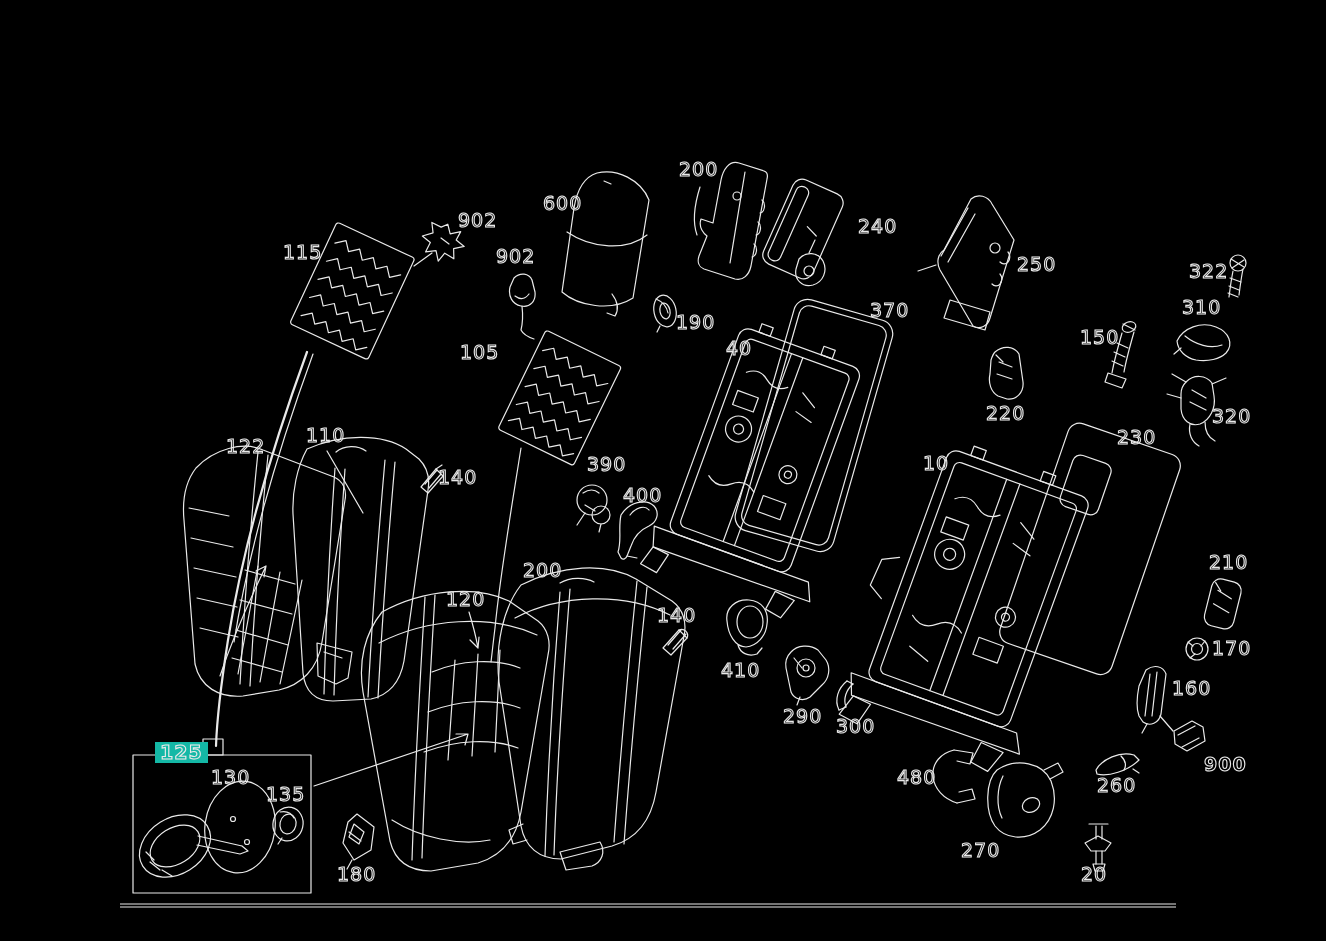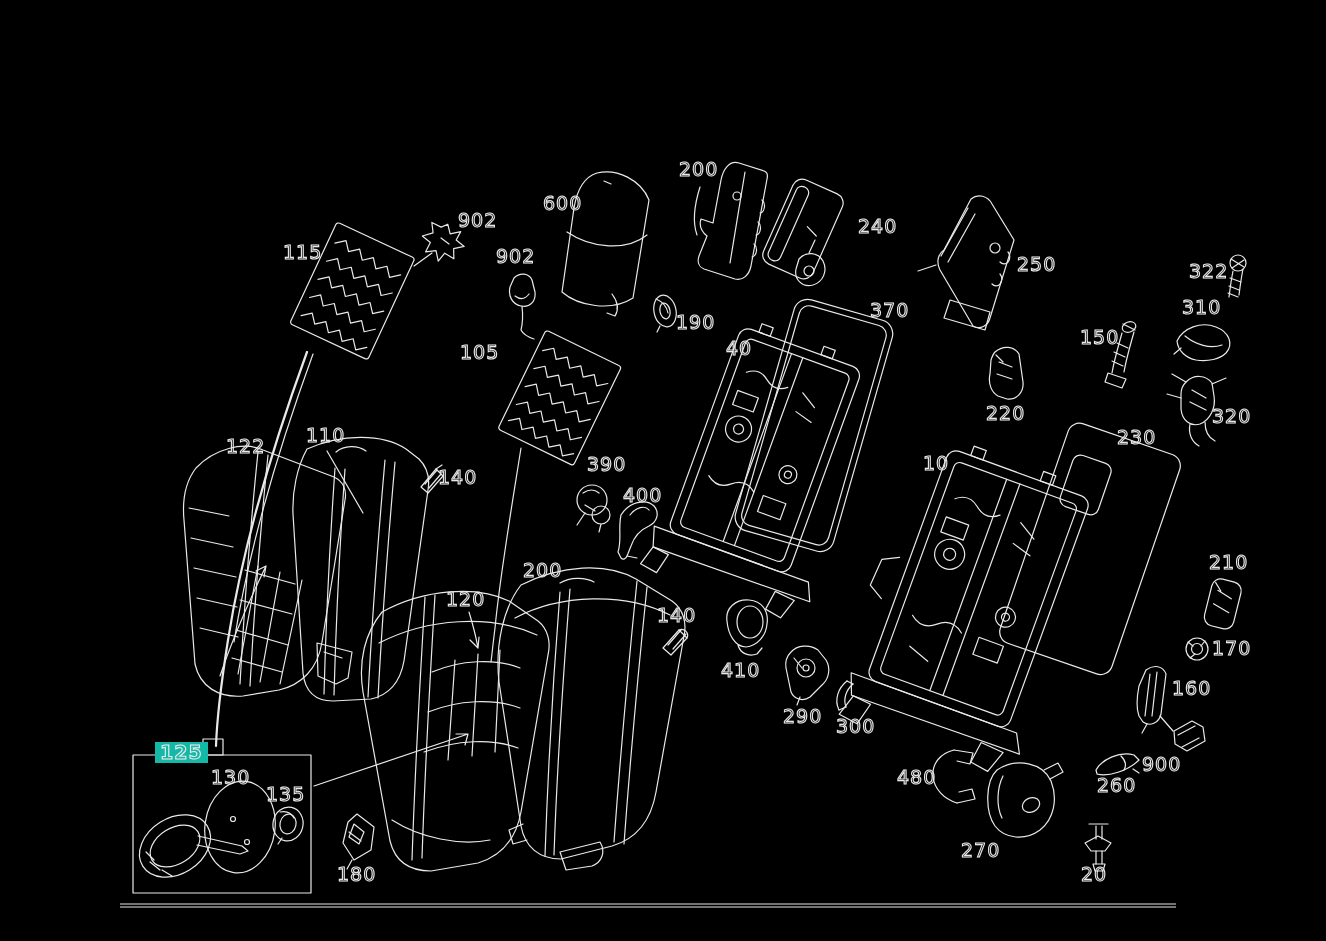--- a/index.html
+++ b/index.html
@@ -394,21 +394,21 @@
       <div class="part-label" id="label-120" style="left: 446px; top: 589px;">120</div>
       <div class="part-label" id="label-140-lower" style="left: 657px; top: 605px;">140</div>
       <div class="part-label" id="label-410" style="left: 721px; top: 660px;">410</div>
       <div class="part-label" id="label-290" style="left: 783px; top: 706px;">290</div>
       <div class="part-label" id="label-300" style="left: 836px; top: 716px;">300</div>
       <div class="part-label" id="label-280" style="left: 897px; top: 767px;">480</div>
       <div class="part-label" id="label-270" style="left: 961px; top: 840px;">270</div>
       <div class="part-label" id="label-210" style="left: 1209px; top: 552px;">210</div>
       <div class="part-label" id="label-170" style="left: 1212px; top: 638px;">170</div>
       <div class="part-label" id="label-160" style="left: 1172px; top: 678px;">160</div>
-      <div class="part-label" id="label-900" style="left: 1142px; top: 754px;">900</div>
+      <div class="part-label" id="label-900" style="left: 1204px; top: 754px; font-weight: bold;">900</div>
       <div class="part-label" id="label-260" style="left: 1097px; top: 775px;">260</div>
       <div class="part-label" id="label-20" style="left: 1081px; top: 864px; text-align: center;">20</div>
       <div class="part-label" id="label-125" style="left: 155px; top: 742px;">125</div>
       <div class="part-label" id="label-130" style="left: 211px; top: 767px;">130</div>
       <div class="part-label" id="label-135" style="left: 266px; top: 784px;">135</div>
       <div class="part-label" id="label-180" style="left: 337px; top: 864px;">180</div>
     </div>
 
 </div>
 

